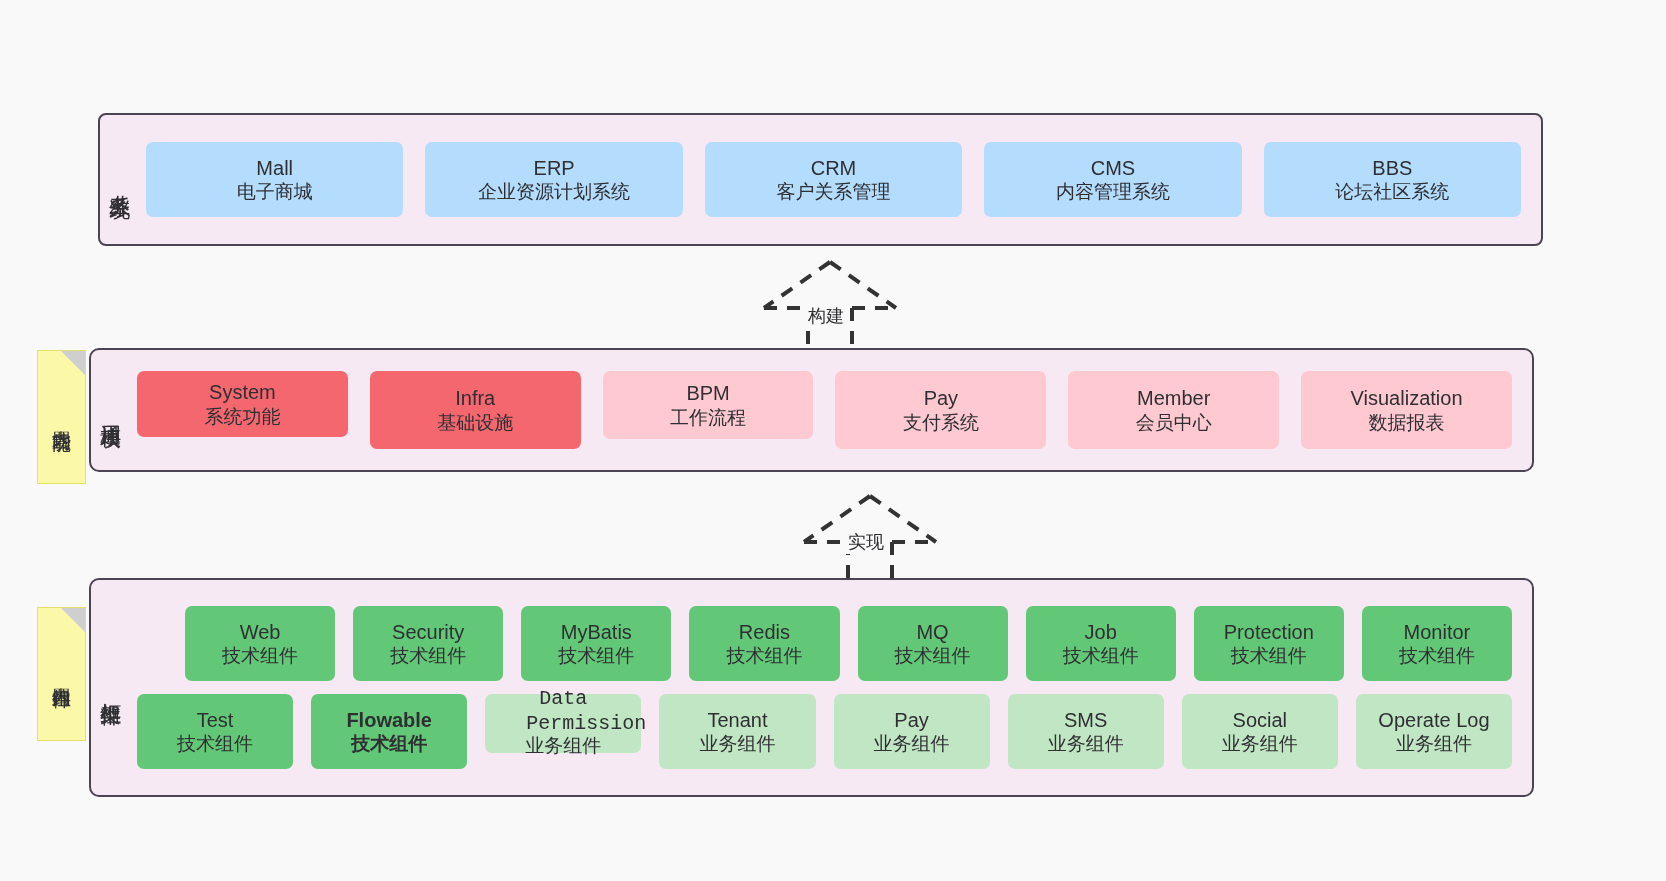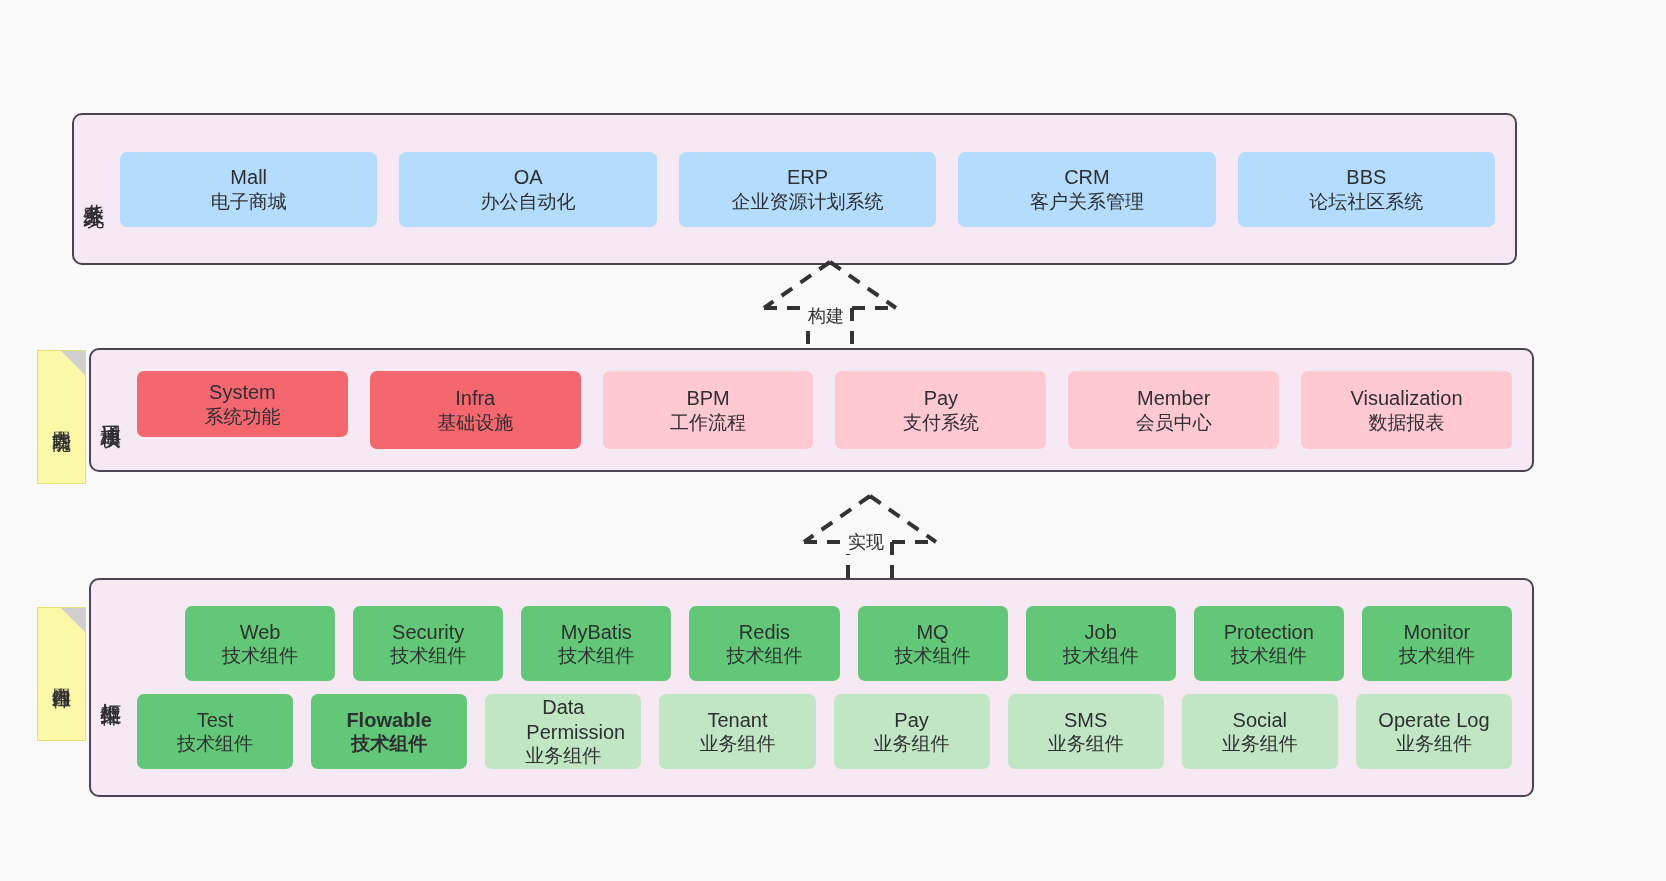--- a/index.html
+++ b/index.html
@@ -128,39 +128,39 @@
     background: #f9f9f9;
     padding: 0 3px;
     white-space: nowrap;
   }
 </style>
 </head>
 <body>
 
 <div class="canvas">
 
-  <div class="layer" style="left:72px; top:113px; width:1445px; height:152px;">
+  <div class="layer" style="left:98px; top:113px; width:1445px; height:133px;border-radius:8px;">
     <div class="layer-title">业务系统</div>
     <div class="layer-body">
       <div class="row">
         <div class="card blue" style="height:75px;">
           <span class="en">Mall</span>
           <span class="cn">电子商城</span>
         </div>
         <div class="card blue" style="height:75px;">
-          <span class="en">OA</span>
-          <span class="cn">办公自动化</span>
-        </div>
-        <div class="card blue" style="height:75px;">
           <span class="en">ERP</span>
           <span class="cn">企业资源计划系统</span>
         </div>
         <div class="card blue" style="height:75px;">
           <span class="en">CRM</span>
           <span class="cn">客户关系管理</span>
+        </div>
+        <div class="card blue" style="height:75px;">
+          <span class="en">CMS</span>
+          <span class="cn">内容管理系统</span>
         </div>
         <div class="card blue" style="height:75px;">
           <span class="en">BBS</span>
           <span class="cn">论坛社区系统</span>
         </div>
       </div>
     </div>
   </div>
 
   <div class="conn" style="left:755px; top:258px; width:150px; height:92px;">
@@ -176,21 +176,21 @@
     <div class="layer-body">
       <div class="row">
         <div class="card red" style="height:66px;">
           <span class="en">System</span>
           <span class="cn">系统功能</span>
         </div>
         <div class="card red" style="height:78px;">
           <span class="en">Infra</span>
           <span class="cn">基础设施</span>
         </div>
-        <div class="card pink" style="height:78px;">
+        <div class="card pink" style="height:68px;">
           <span class="en">BPM</span>
           <span class="cn">工作流程</span>
         </div>
         <div class="card pink" style="height:78px;">
           <span class="en">Pay</span>
           <span class="cn">支付系统</span>
         </div>
         <div class="card pink" style="height:78px;">
           <span class="en">Member</span>
           <span class="cn">会员中心</span>
@@ -257,21 +257,21 @@
 
       <div class="row" style="gap:18px;">
         <div class="card green" style="height:75px;">
           <span class="en">Test</span>
           <span class="cn">技术组件</span>
         </div>
         <div class="card green" style="height:75px;font-weight:bold;">
           <span class="en">Flowable</span>
           <span class="cn">技术组件</span>
         </div>
-        <div class="card lgreen" style="height:75px;">
+        <div class="card lgreen" style="height:59px;font-family:Liberation Mono, monospace;">
           <span class="en" style="max-width:74px;">Data Permission</span>
           <span class="cn">业务组件</span>
         </div>
         <div class="card lgreen" style="height:75px;">
           <span class="en">Tenant</span>
           <span class="cn">业务组件</span>
         </div>
         <div class="card lgreen" style="height:75px;">
           <span class="en">Pay</span>
           <span class="cn">业务组件</span>

